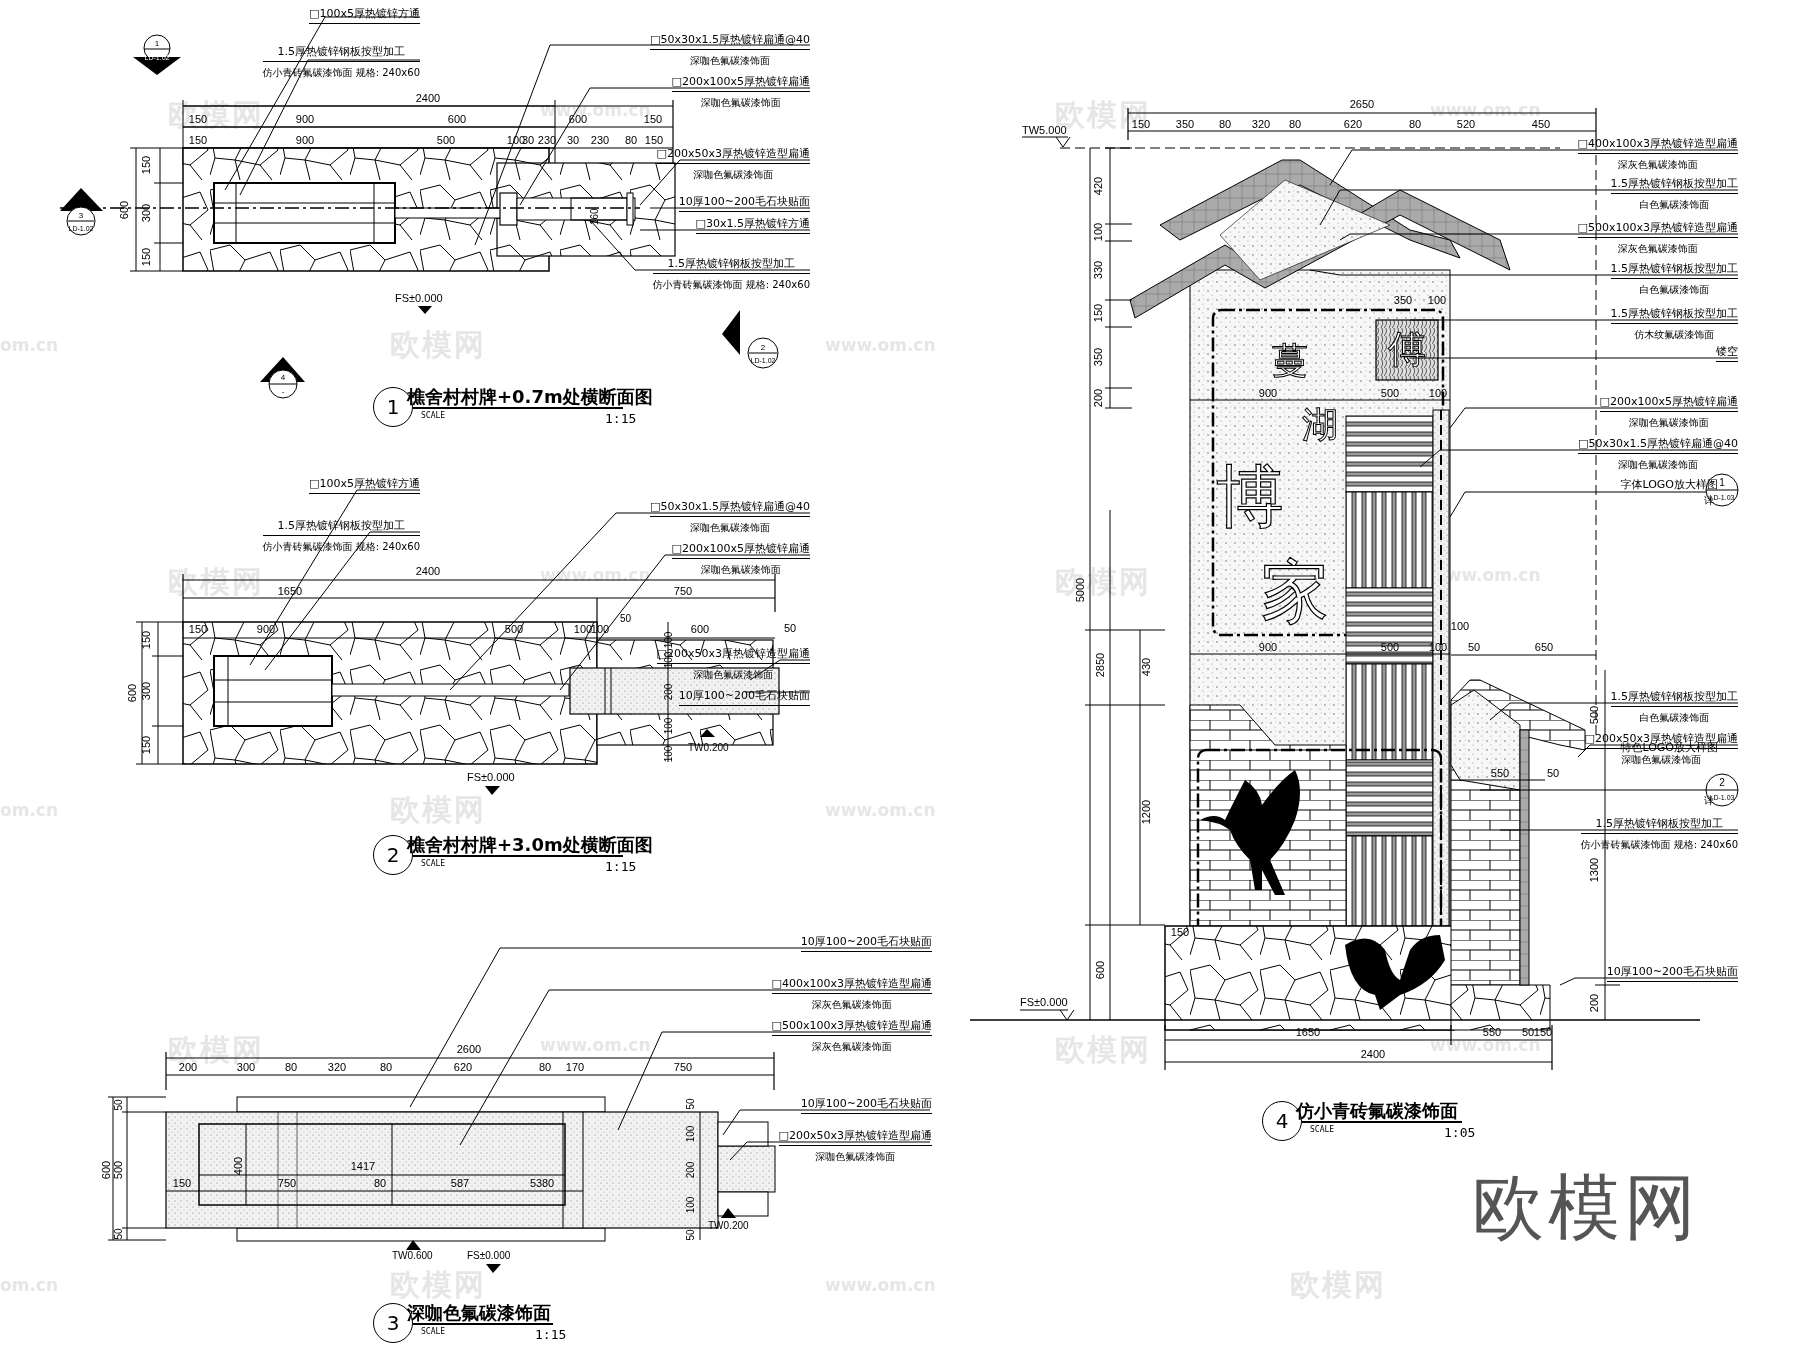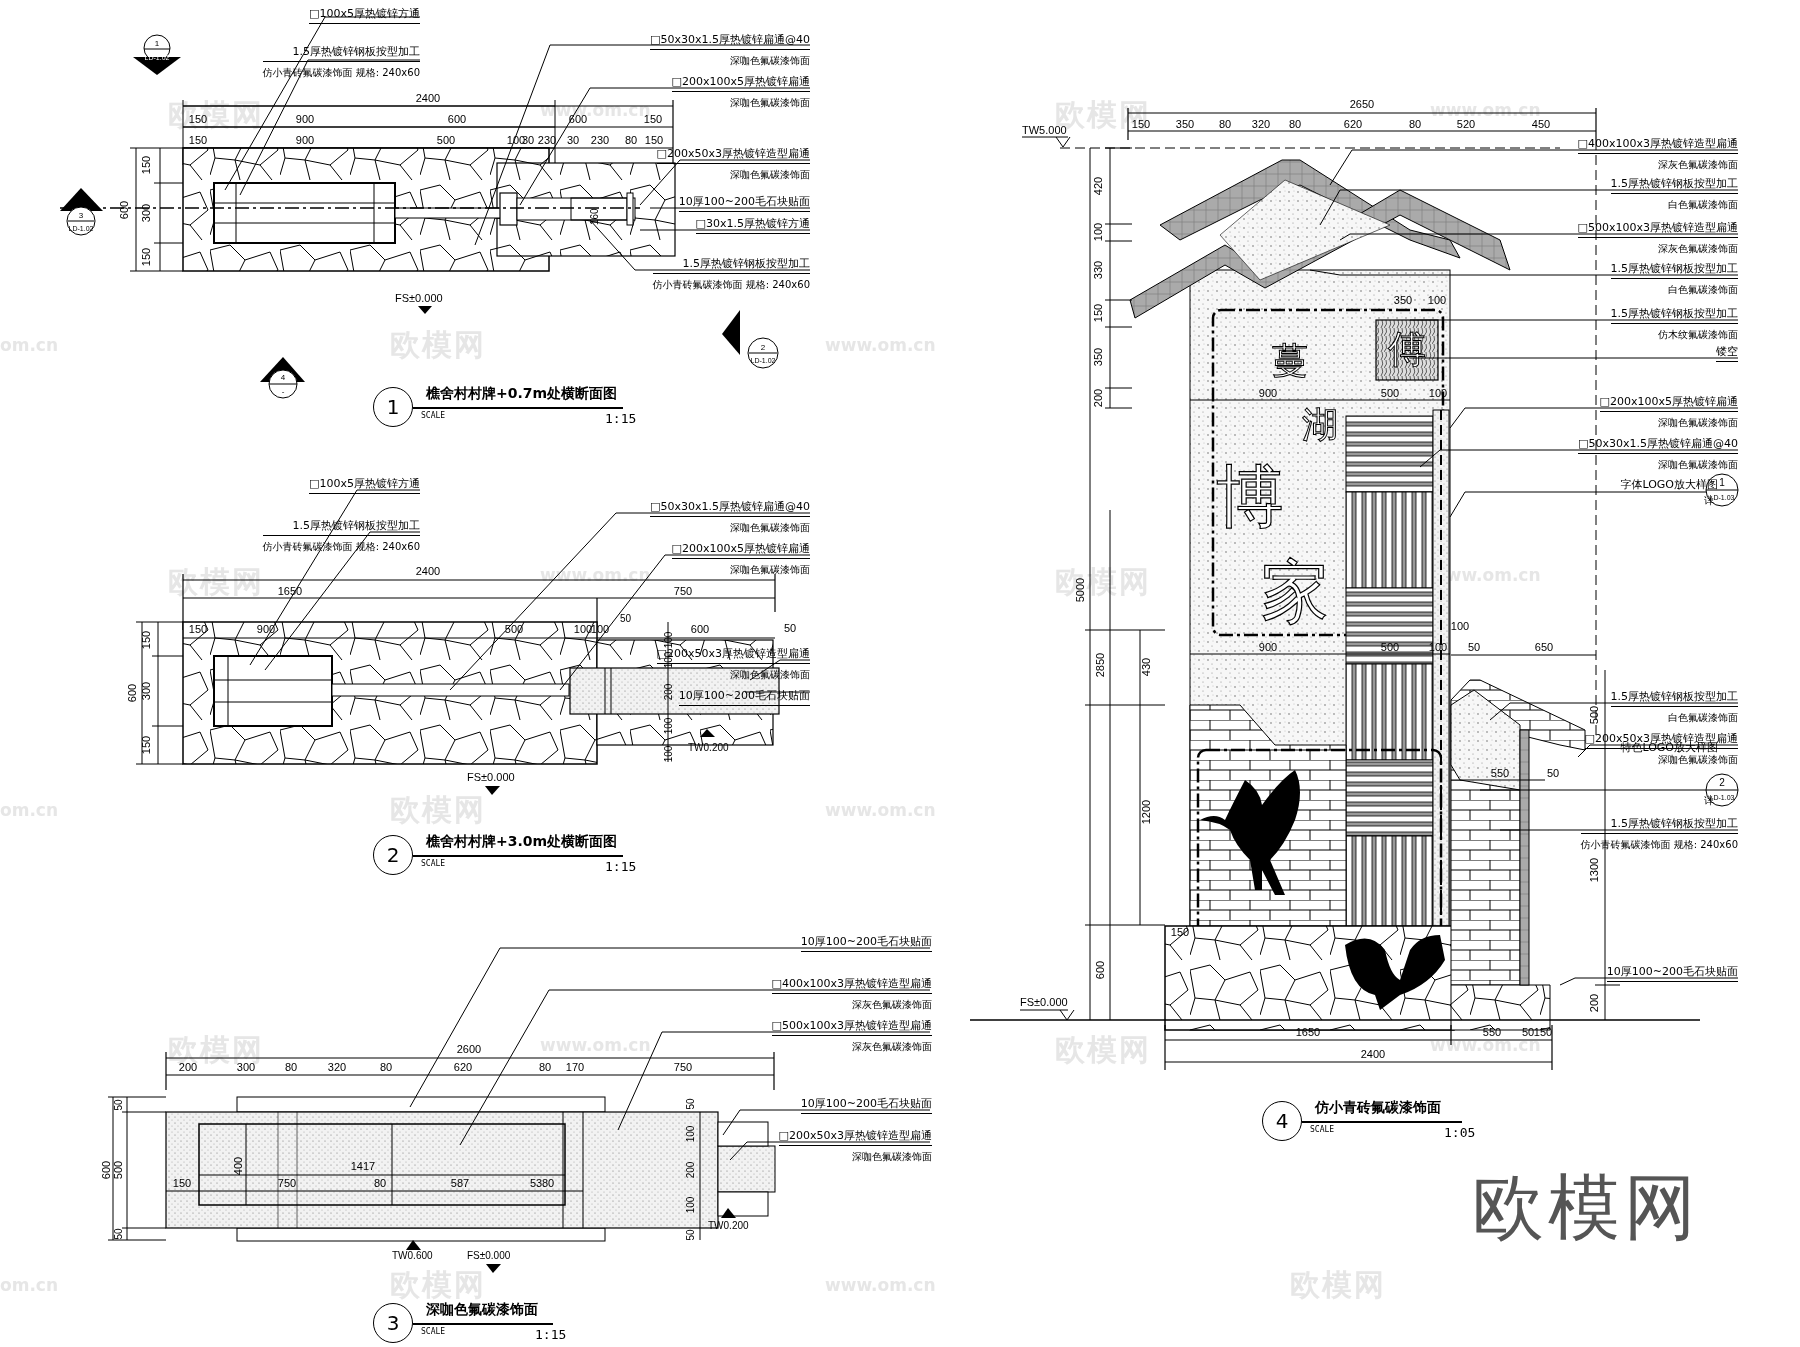--- a/index.html
+++ b/index.html
@@ -2,26 +2,26 @@
 <html><head>
 <meta charset="utf-8">
 <style>
   html,body{margin:0;padding:0;background:#fff;}
   body{width:1800px;height:1347px;position:relative;overflow:hidden;font-family:"DejaVu Sans Mono","Liberation Mono",monospace;color:#000;}
   svg text{font-family:"Liberation Sans Narrow","Liberation Sans","DejaVu Sans",sans-serif;}
   .wm{position:absolute;color:#e6e6e6;font-family:"DejaVu Sans",sans-serif;font-weight:bold;pointer-events:none;}
   .wm-logo{font-size:30px;letter-spacing:2px;}
   .wm-url{font-size:17px;}
   .brand{position:absolute;left:1472px;top:1160px;font-family:"DejaVu Sans",sans-serif;font-size:72px;color:#555;letter-spacing:4px;}
-  .lbl{position:absolute;font-size:11px;text-align:right;white-space:nowrap;font-family:"DejaVu Sans",sans-serif;}
+  .lbl{position:absolute;font-size:11px;text-align:center;white-space:nowrap;font-family:"DejaVu Sans",sans-serif;}
   .lbl .t1{display:block;border-bottom:1px solid #000;padding-bottom:2px;}
   .lbl .t2{display:block;font-size:10px;padding-top:4px;}
   .title-block{position:absolute;}
   .title-block .num{position:absolute;left:0;top:0;width:38px;height:38px;border:1.5px solid #000;border-radius:50%;display:flex;align-items:center;justify-content:center;font-size:20px;font-family:"DejaVu Sans",sans-serif;}
-  .title-block .name{position:absolute;left:53px;top:-2px;font-size:14px;font-family:"DejaVu Sans",sans-serif;font-weight:bold;white-space:nowrap;}
+  .title-block .name{position:absolute;left:34px;top:-2px;font-size:18px;font-family:"DejaVu Sans",sans-serif;font-weight:bold;white-space:nowrap;}
   .title-block .line{position:absolute;left:40px;top:20px;height:1.5px;background:#000;}
   .title-block .scale{position:absolute;left:48px;top:24px;font-size:8px;}
   .title-block .ratio{position:absolute;top:24px;font-size:13px;}
 </style>
 </head>
 <body>
 
 <div class="wm wm-logo" style="left:168px;top:95px">欧模网</div>
 <div class="wm wm-url" style="left:540px;top:100px">www.om.cn</div>
 <div class="wm wm-url" style="left:0px;top:335px">om.cn</div>

